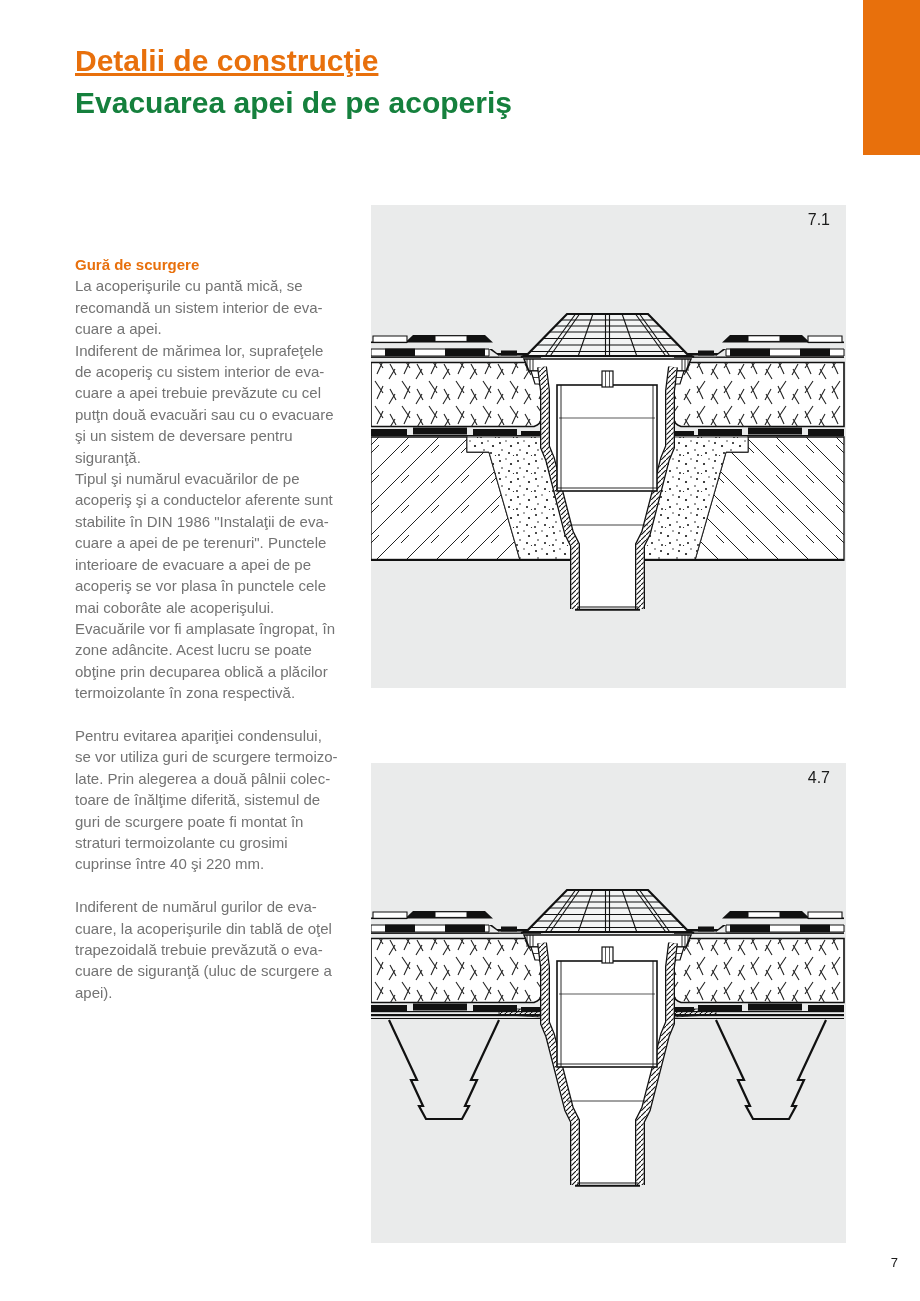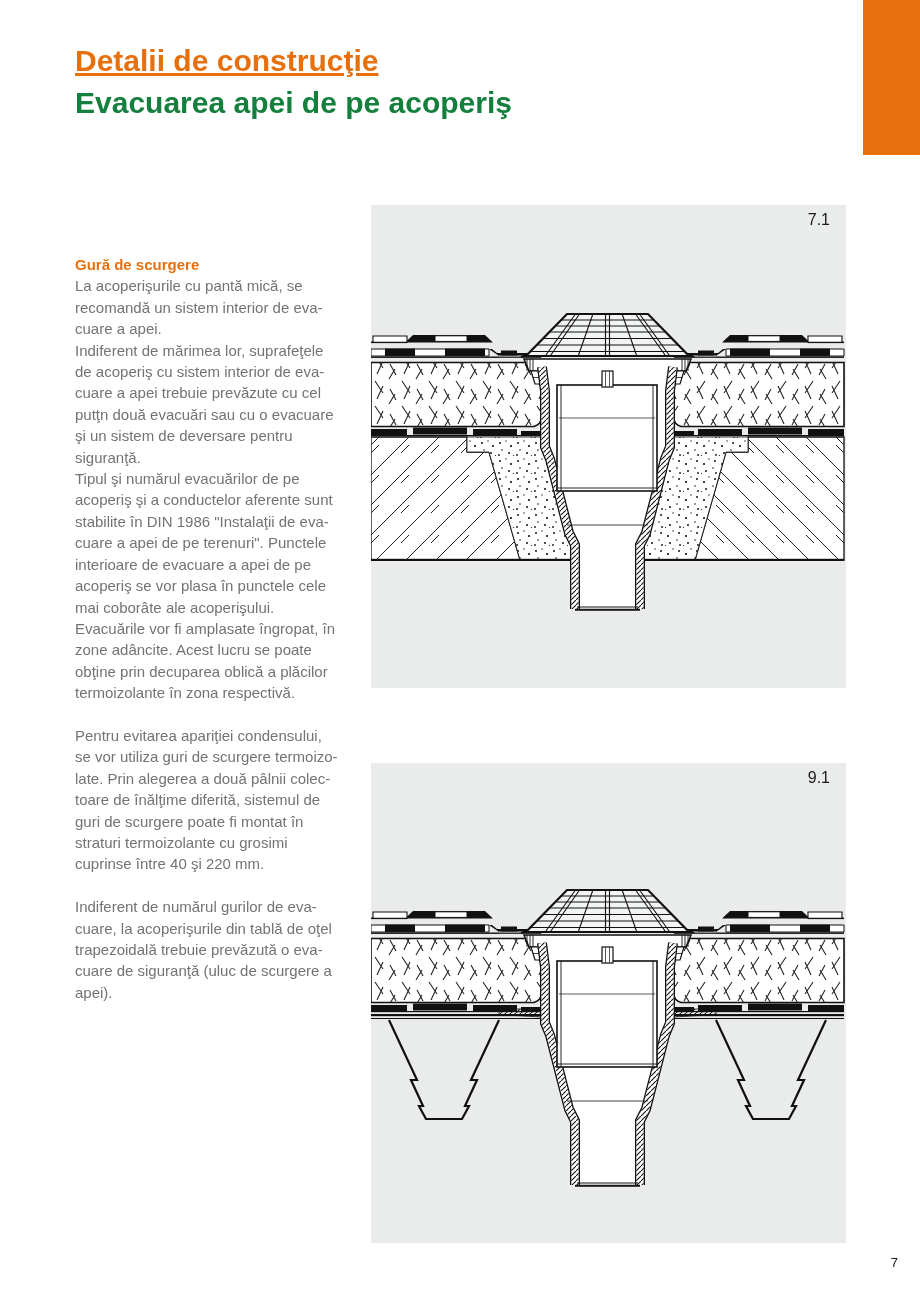--- a/index.html
+++ b/index.html
@@ -172,18 +172,18 @@
       <rect x="0" y="251" width="170" height="2.2" fill="#111"></rect>
       <rect x="303" y="251" width="170" height="2.2" fill="#111"></rect>
       <rect x="0" y="255" width="172" height="1" fill="#111"></rect>
       <rect x="301" y="255" width="172" height="1" fill="#111"></rect>
       <path d="M128,246 H170 V254 L128,251.5 Z" fill="url(#pat-hatch)" stroke="#111" stroke-width="0.8"></path>
       <path d="M345,246 H303 V254 L345,251.5 Z" fill="url(#pat-hatch)" stroke="#111" stroke-width="0.8"></path>
       <use href="#deckTrap"></use>
       <use href="#deckTrap" transform="translate(473,0) scale(-1,1)"></use>
       <use href="#drain" transform="translate(0,18)"></use>
     </svg>
-    <div class="figure-label">9.1</div>
+    <div class="figure-label">4.7</div>
   </div>
 
   <div class="page-number">7</div>
 
 </div>
 
 </body></html>

